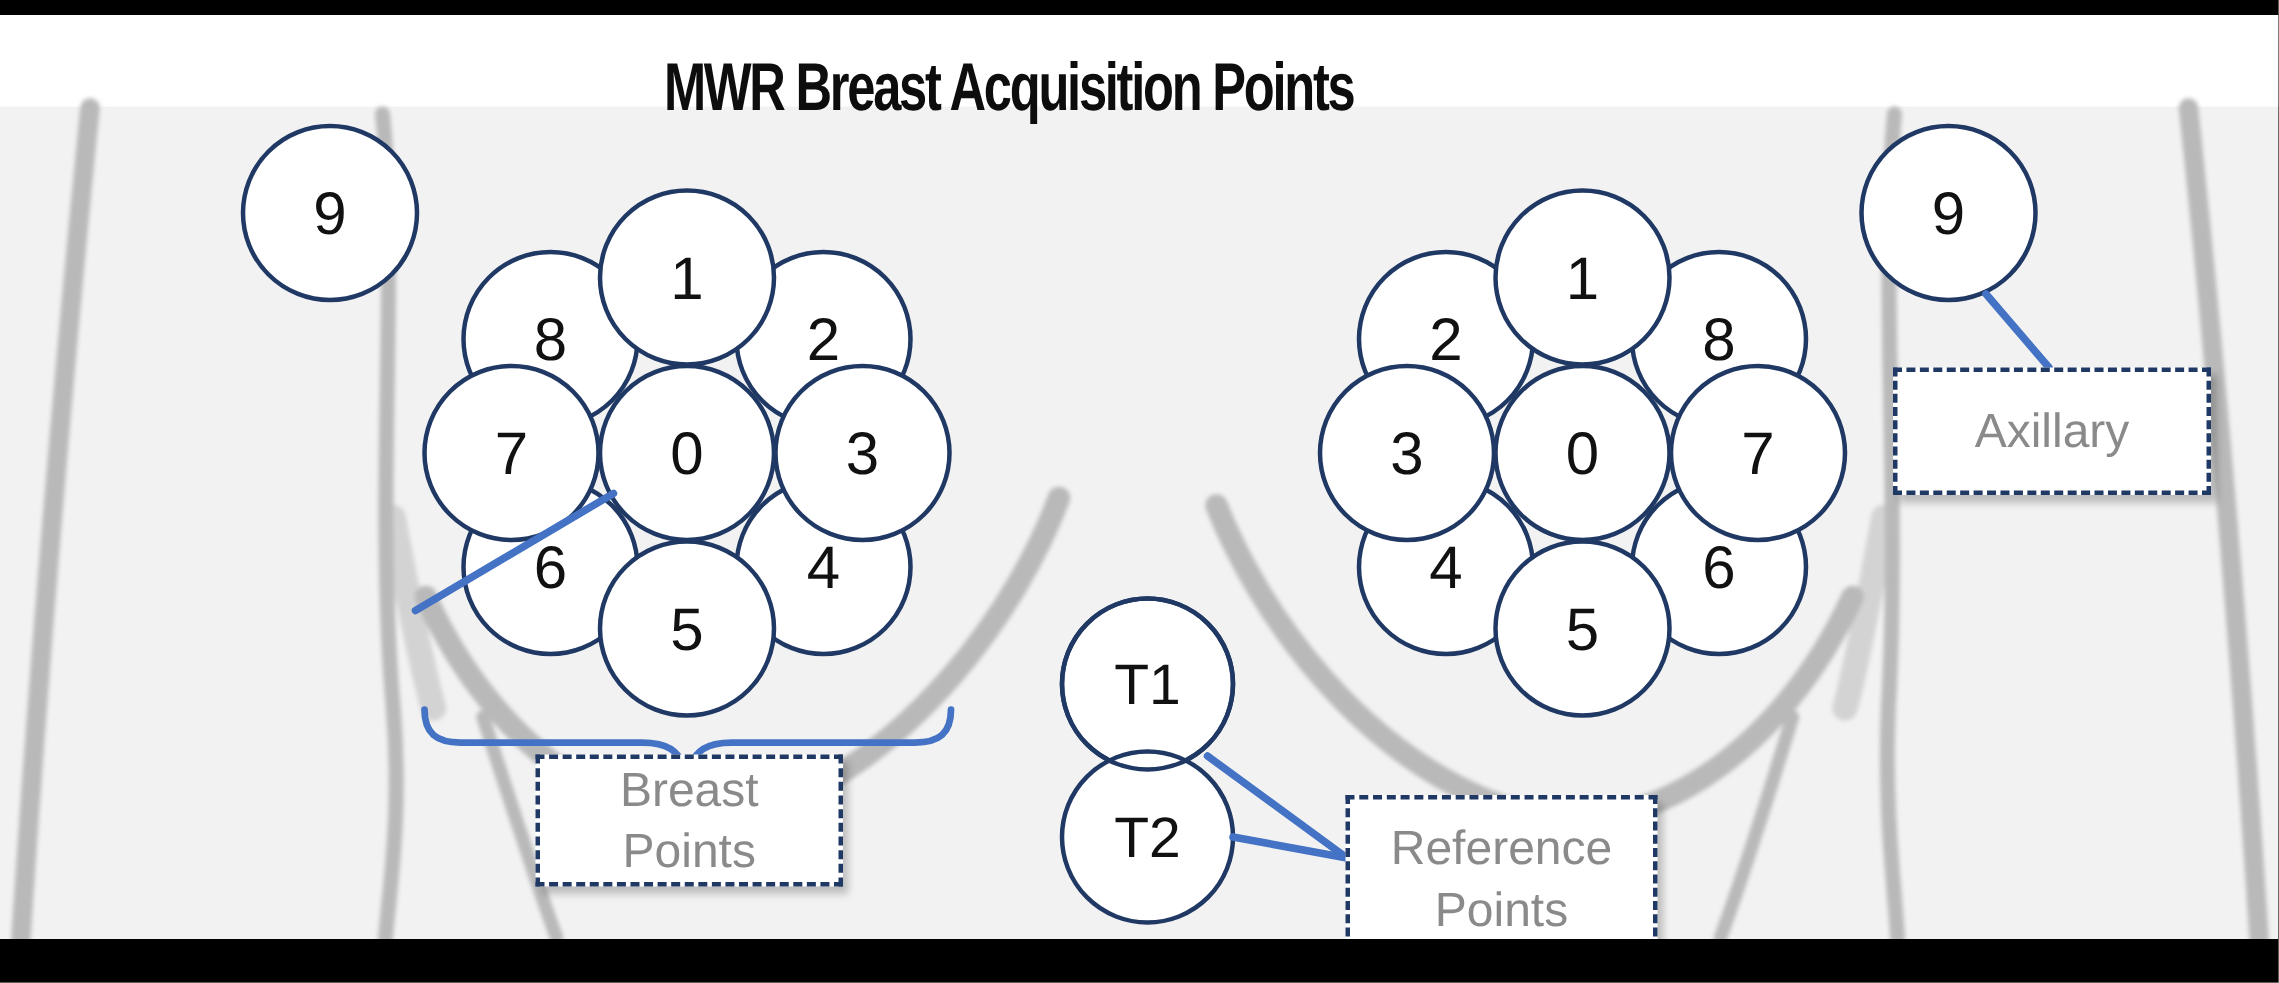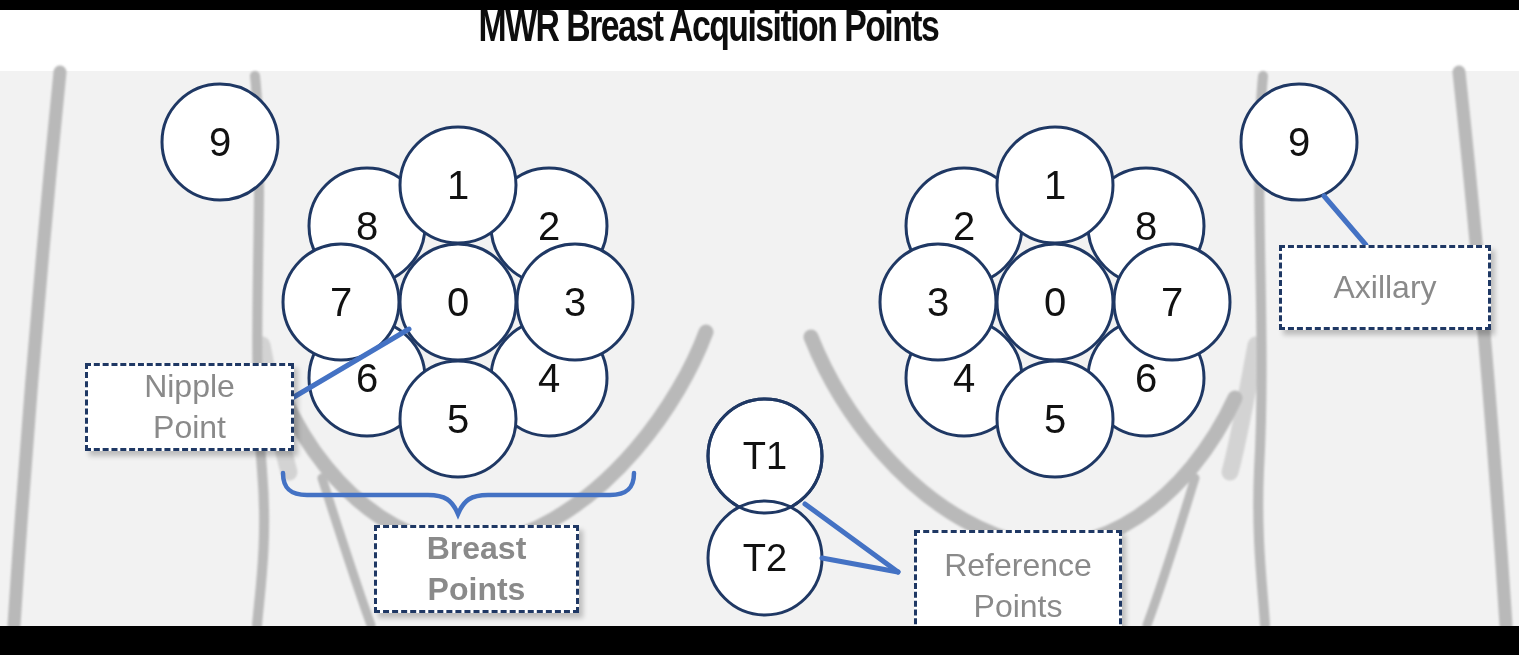--- a/index.html
+++ b/index.html
@@ -4,39 +4,39 @@
 <style>
   html,body{margin:0;padding:0;background:#000;}
   .stage{
     position:relative;width:1519px;height:655px;overflow:hidden;
     background:#f2f2f2;font-family:"Liberation Sans",sans-serif;
   }
   .frame-bar{position:absolute;left:0;width:1519px;background:#000;}
   .frame-top{top:0;height:10px;}
   .frame-bottom{top:626px;height:29px;}
   .title-band{position:absolute;left:0;top:10px;width:1519px;height:61px;background:#ffffff;}
-  .title-wrap{position:absolute;left:0;top:0;width:1344px;height:52px;text-align:center;padding-left:36px;}
+  .title-wrap{position:absolute;left:0;top:32px;width:1344px;height:52px;text-align:center;}
   .page-title{
     display:inline-block;transform:scaleX(0.75);transform-origin:center;
     font-size:45px;line-height:52px;font-weight:bold;color:#0d0d0d;letter-spacing:-2px;white-space:nowrap;
   }
   svg.overlay{position:absolute;left:0;top:0;}
   .pt-fill{fill:#ffffff;stroke:#1F3864;stroke-width:3px;}
   .pt-num{font-family:"Liberation Sans",sans-serif;font-size:40px;fill:#111111;text-anchor:middle;}
   .pt-ref{font-family:"Liberation Sans",sans-serif;font-size:38px;fill:#111111;text-anchor:middle;}
   .sketch{stroke:#b9b9b9;fill:none;stroke-linecap:round;}
   .blue{stroke:#4472C4;fill:none;stroke-linecap:round;}
   .callout{
     position:absolute;box-sizing:border-box;background:#ffffff;
     border:3px dashed #1F3864;box-shadow:4px 5px 5px rgba(0,0,0,0.22);
     color:#8A8A8A;font-size:32px;line-height:41px;text-align:center;
-    display:flex;flex-direction:column;justify-content:center;margin-left:17px;
+    display:flex;flex-direction:column;justify-content:center;
   }
   .callout-nipple{left:68px;top:363px;width:209px;height:88px;}
-  .callout-breast{left:357px;top:525px;width:205px;height:88px;font-weight:bold;}
+  .callout-breast{left:357px;top:503px;width:205px;height:88px;}
   .callout-reference{left:897px;top:530px;width:208px;height:112px;}
   .callout-axillary{left:1262px;top:245px;width:212px;height:85px;}
 </style>
 </head>
 <body>
 
 <div class="stage">
 
   <div class="title-band"></div>
 
@@ -164,24 +164,20 @@
       <path d="M 898,572 L 805,504" stroke-width="5"></path>
       <path d="M 898,572 L 822,558" stroke-width="5"></path>
       <path d="M 283,473 C 283,489 291,495 307,495 L 428,495 C 445,495 452,500 458,514 C 464,500 471,495 488,495 L 610,495 C 626,495 634,489 634,473" stroke-width="4.5"></path>
     </g>
   </svg>
 
   <div class="title-wrap">
     <span class="page-title">MWR Breast Acquisition Points</span>
   </div>
 
-  <div class="callout callout-nipple">
-    <span>Nipple</span>
-    <span>Point</span>
-  </div>
   <div class="callout callout-breast">
     <span>Breast</span>
     <span>Points</span>
   </div>
   <div class="callout callout-reference">
     <span>Reference</span>
     <span>Points</span>
   </div>
   <div class="callout callout-axillary">
     <span>Axillary</span>

